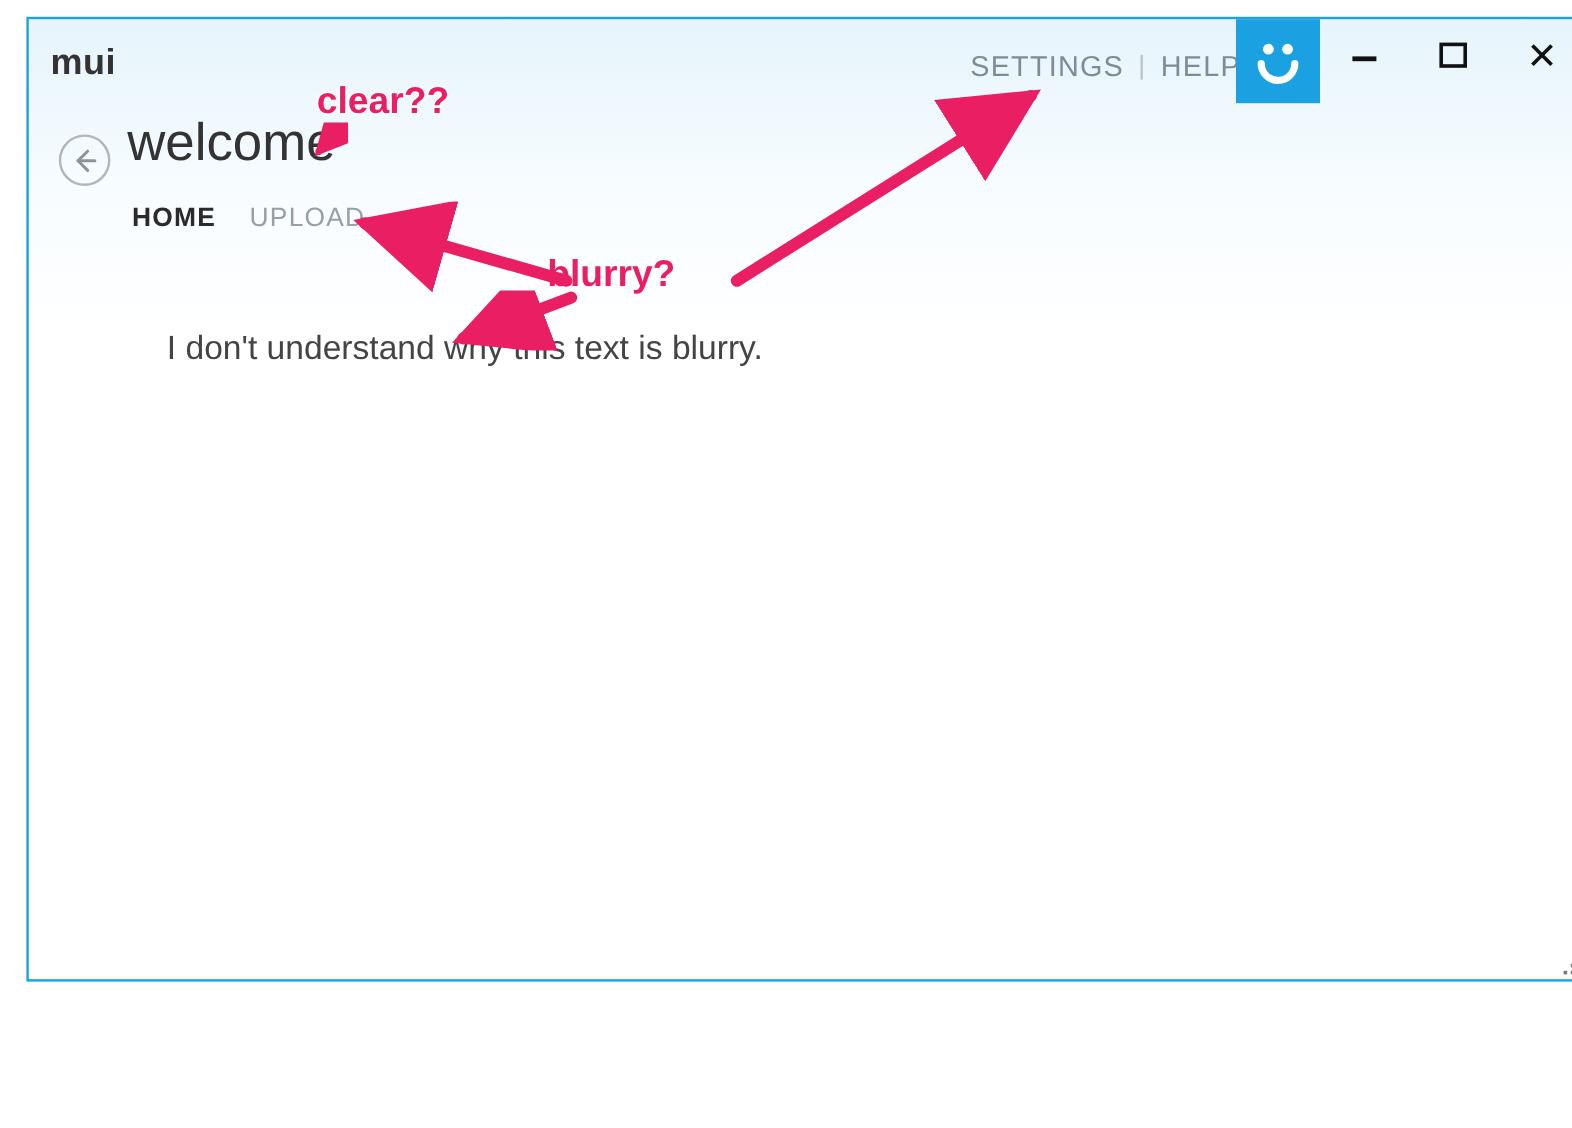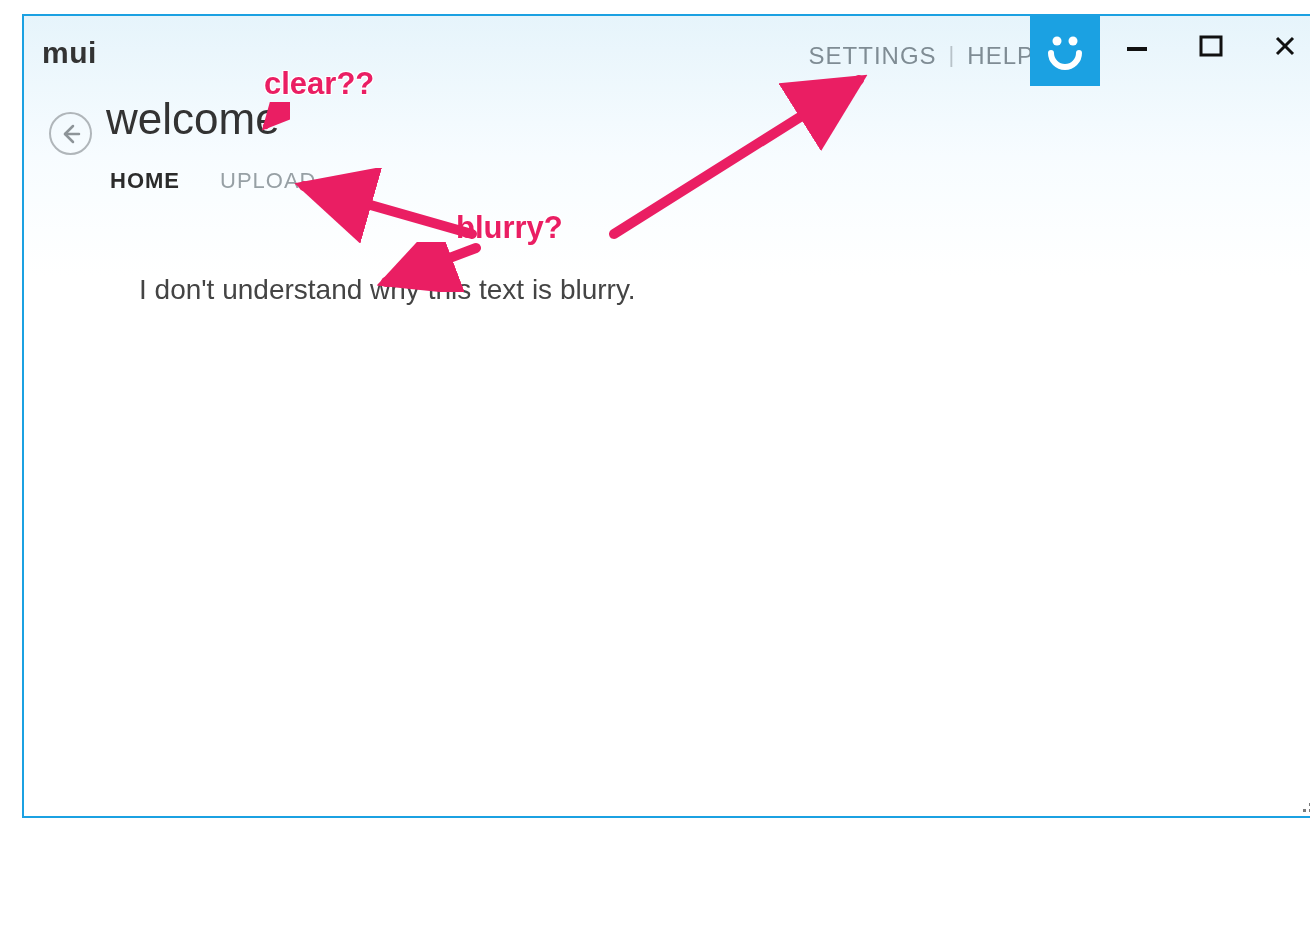--- a/index.html
+++ b/index.html
@@ -96,21 +96,21 @@
     font-family:"Segoe UI Light","Segoe UI",Arial,sans-serif;
     font-weight:300;
     font-size:44px;
     color:#333;
   }
   
   .tabs{
     position:absolute;
     left:86px; top:152px;
     display:flex;
-    gap:40px;
+    gap:28px;
     font-size:22px;
     letter-spacing:1px;
   }
   .tab{
     color:#97a0a5;
     cursor:pointer;
   }
   .tab.active{
     color:#2b2b2b;
     font-weight:600;

